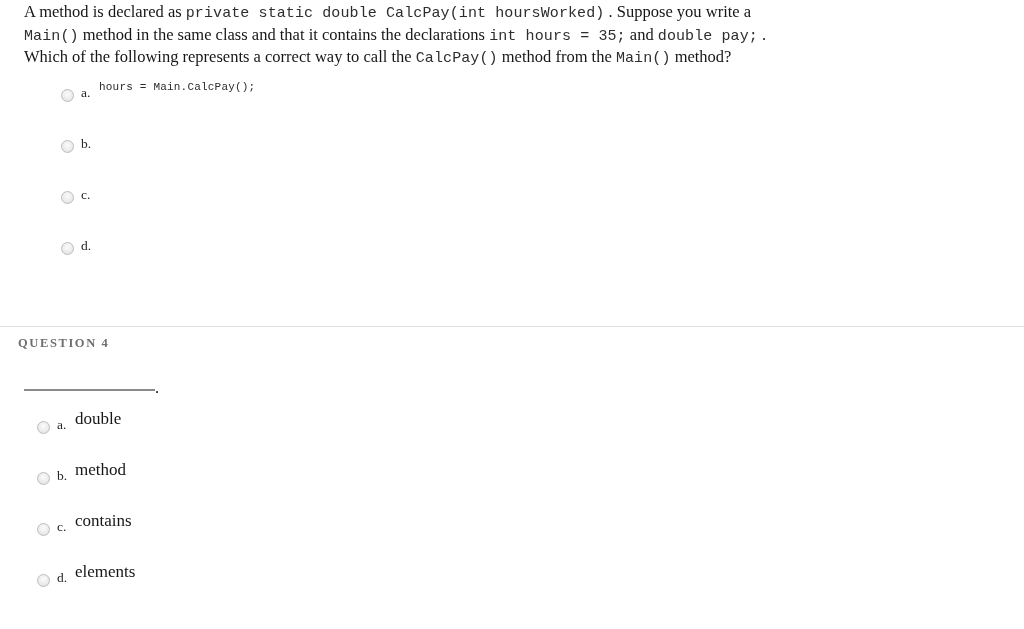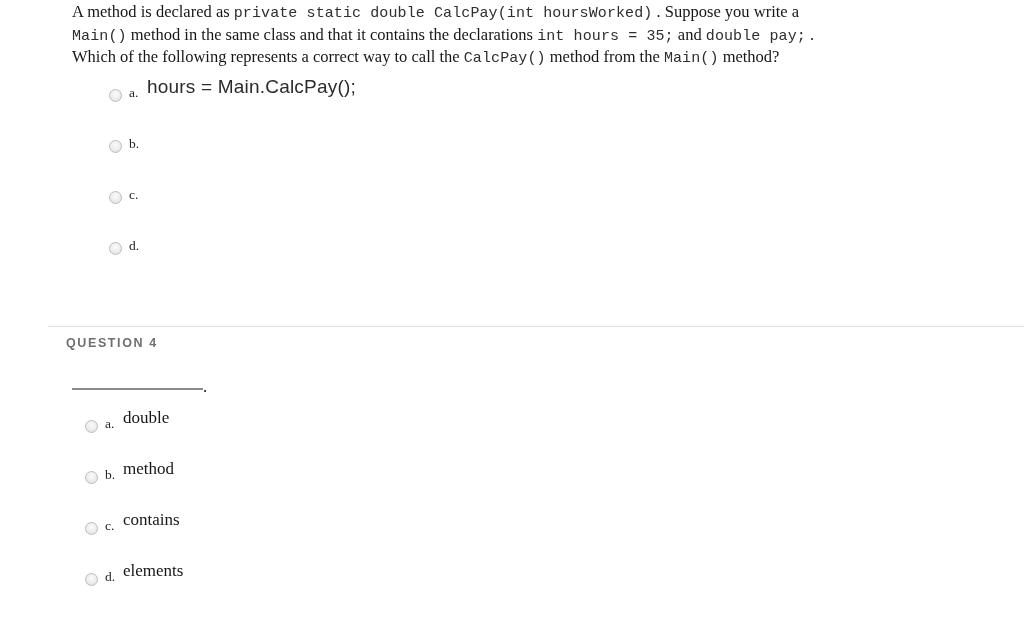--- a/index.html
+++ b/index.html
@@ -14,21 +14,20 @@
     overflow: hidden;
     font-family: "Liberation Serif", serif;
     color: #1a1a1a;
     -webkit-font-smoothing: antialiased;
   }
 
   .page {
     position: relative;
     width: 821px;
     height: 629px;
-    margin-left: 48px;
   }
 
   
   .question-block {
     padding: 0 18px 0 24px;
   }
 
   .question-stem {
     font-family: "Liberation Serif", serif;
     font-size: 16.5px;
@@ -110,22 +109,22 @@
     margin-top: 10px;
     width: 15px;
   }
 
   .answer-text {
     flex: 0 1 auto;
     margin-left: 3px;
     margin-top: 1px;
   }
   .answer-text.mono {
-    font-family: Liberation Sans, sans-serif;
-    font-size: 19px;
+    font-family: Liberation Mono, monospace;
+    font-size: 11px;
     color: #2b2b2b;
     letter-spacing: 0.2px;
     white-space: pre;
     line-height: 22px;
   }
   .answer-text.serif {
     font-family: "Liberation Serif", serif;
     font-size: 17px;
     color: #161616;
     line-height: 22px;
@@ -134,21 +133,21 @@
   
   .section-divider {
     width: 1024px;
     height: 1px;
     background: #e2e2e2;
     border: 0;
     margin: 0;
   }
 
   .section-header {
-    font-family: Liberation Sans, sans-serif;
+    font-family: Liberation Serif, serif;
     font-size: 12.5px;
     font-weight: bold;
     letter-spacing: 1.6px;
     color: #6f6f6f;
     padding: 0 0 0 18px;
   }
 
   .spacer-q3-answers { height: 5px; }
 </style>
 </head>

